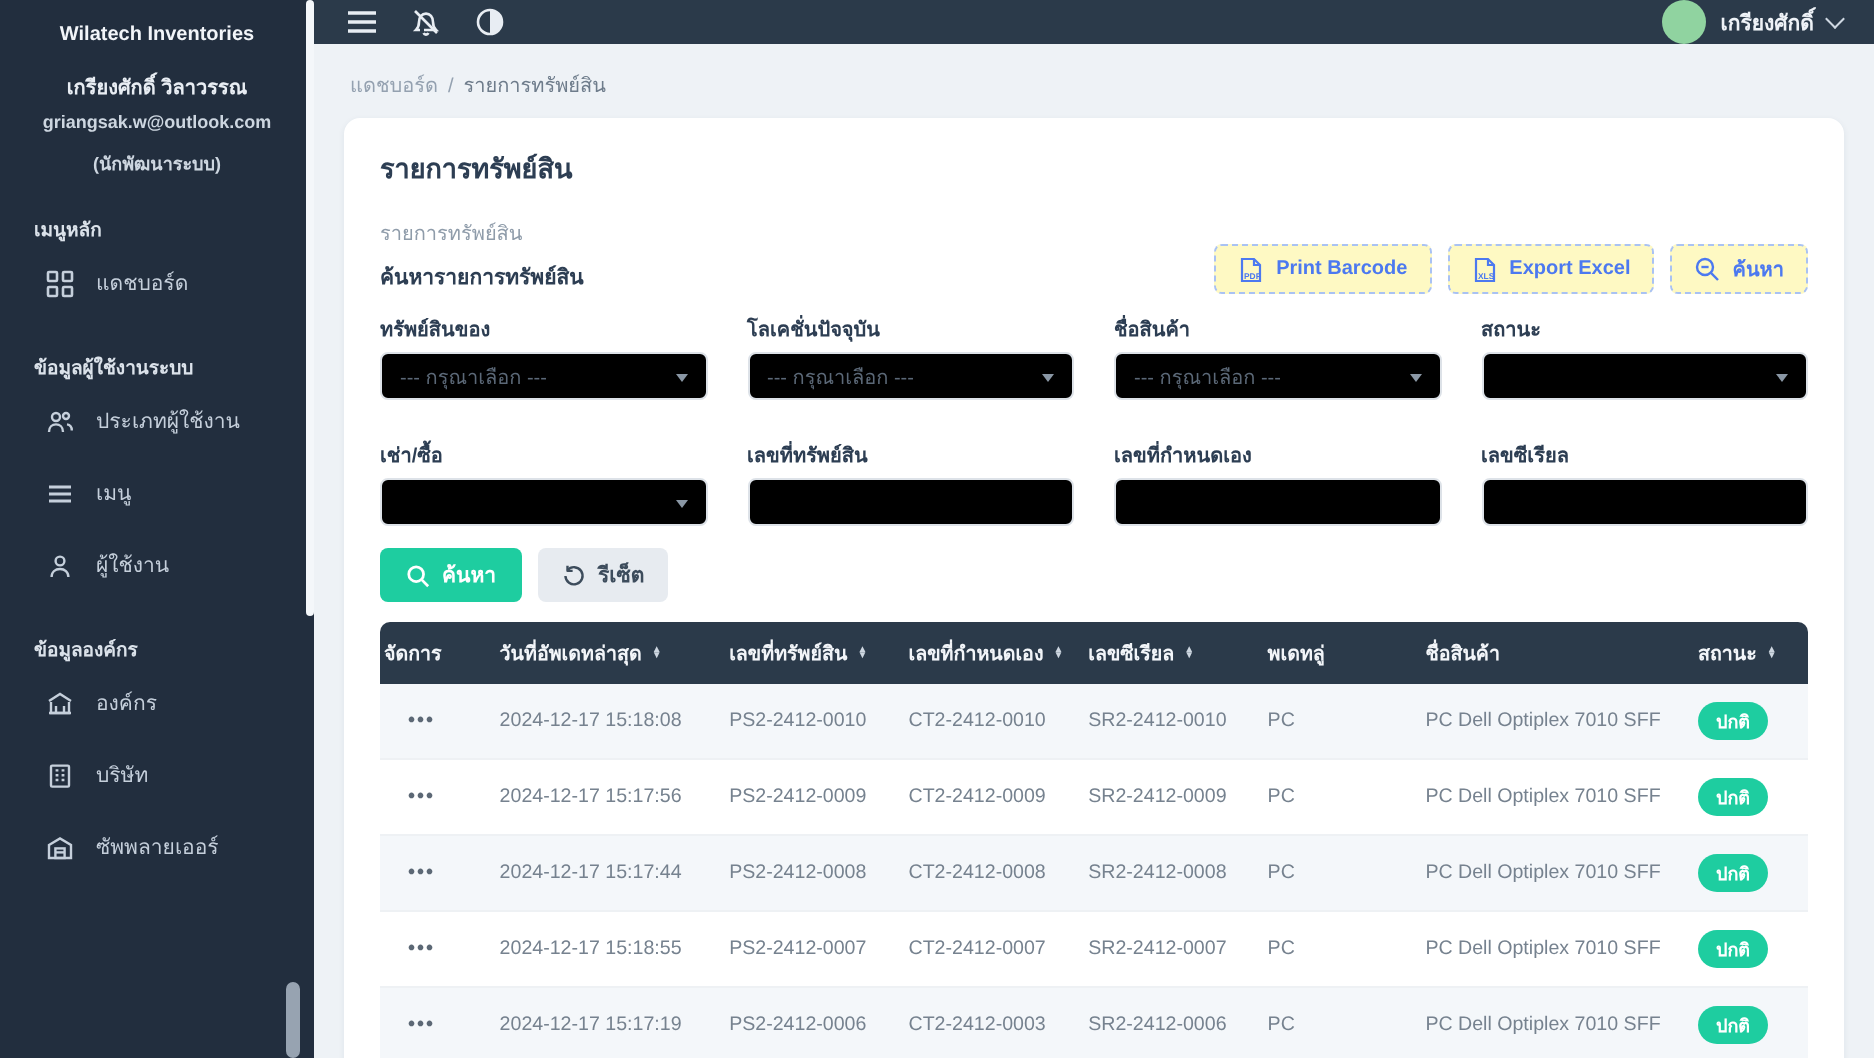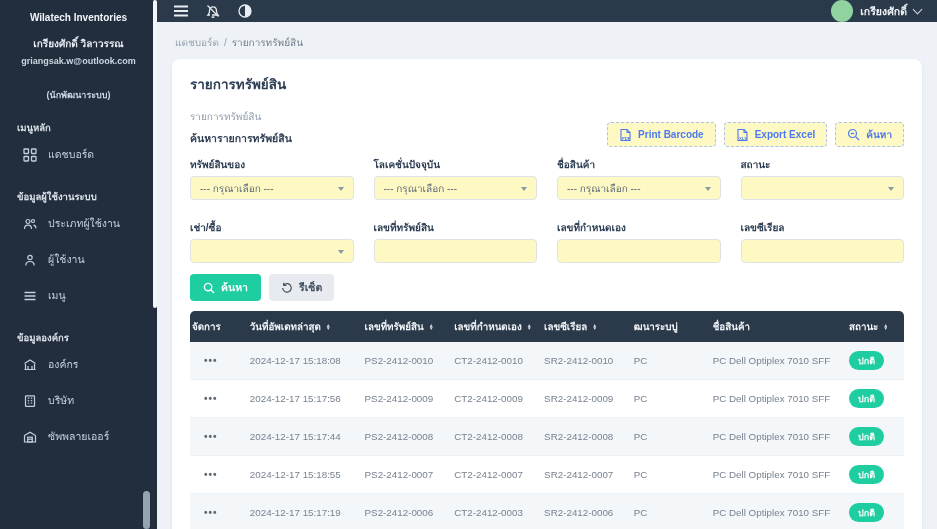--- a/index.html
+++ b/index.html
@@ -12,21 +12,21 @@
   .sb-scroll-thumb2 { position:absolute; right:7px; bottom:0; width:7px; height:38px; background:#97a3b1; border-radius:4px; }
   .logo-wrap { text-align:center; padding-top:10px; }
   .logo-mark { display:block; margin:0 auto; }
   .logo-text { font-size:15px; font-weight:bold; letter-spacing:.5px; margin-top:2px; }
   .logo-text .solid { color:#e9964e; font-style:italic; }
   .logo-text .outline { color:rgba(233,150,78,.18); -webkit-text-stroke:1px #cf8843; font-style:italic; }
   .app-title { text-align:center; color:#f2f5f9; font-weight:bold; font-size:10px; margin-top:12px; }
   .user-block { text-align:center; margin-top:13px; }
   .user-name  { color:#e8edf3; font-weight:bold; font-size:10px; }
   .user-email { color:#cdd6e0; font-weight:bold; font-size:9px; margin-top:5px; }
-  .user-role  { color:#cdd6e0; font-weight:bold; font-size:9px; margin-top:22px; }
+  .user-role  { color:#cdd6e0; font-weight:bold; font-size:9px; margin-top:9px; }
   .sb-section { color:#dbe2ea; font-weight:bold; font-size:9.5px; padding:0 17px; margin-top:18px; }
   .sb-item { display:flex; align-items:center; gap:11px; font-size:10.5px; color:#c5cfdb; padding:8px 17px; margin:3px 6px; border-radius:6px; cursor:pointer; }
   .sb-item svg { flex:0 0 auto; }
 
   
   .main { flex:1; display:flex; flex-direction:column; background:#eef2f6; }
   .topbar { height:36px; background:#2b3a4a; display:flex; align-items:center; padding:0 16px; color:#e8edf3; }
   .topbar .ticon { margin-right:16px; display:flex; align-items:center; cursor:pointer; }
   .topbar-right { margin-left:auto; display:flex; align-items:center; gap:7px; cursor:pointer; }
   .avatar { width:22px; height:22px; border-radius:50%; background:#90d3a0; }
@@ -40,21 +40,21 @@
   .card { background:#ffffff; border-radius:8px; margin:0 15px; padding:14px 18px 0 18px; box-shadow:0 1px 3px rgba(40,60,90,.08); flex:1; }
   .page-title { font-size:13.5px; font-weight:bold; color:#2d3e53; padding-bottom:12px; }
   .sub-row { display:flex; align-items:flex-end; justify-content:space-between; margin-top:2px; }
   .sub-left .subtitle { font-size:10px; color:#8f9caa; }
   .sub-left .search-heading { font-size:10.5px; font-weight:bold; color:#2d3e53; margin-top:6px; }
   .toolbar { display:flex; gap:8px; }
   .btn-outline { display:flex; align-items:center; gap:6px; border:1px dashed #a9c2f3; color:#4c79f0; background:#fef9c3; border-radius:4px; padding:4px 11px; font-size:10px; font-weight:bold; cursor:pointer; font-family:"Liberation Sans",sans-serif; }
 
   .filters { display:grid; grid-template-columns:repeat(4,1fr); column-gap:14px; row-gap:7px; margin-top:10px;gap:20px; }
   .f-label { font-size:10px; font-weight:bold; color:#2d3e53; margin-bottom:4px; }
-  .f-select, .f-input { position:relative; height:24px; border:1px solid #dde2e8; border-radius:4px; background:#fef9c3; font-size:10px; color:#5b6877; display:flex; align-items:center; padding:0 9px; }
+  .f-select, .f-input { position:relative; height:24px; border:1px solid #dde2e8; border-radius:4px; background:#000000; font-size:10px; color:#5b6877; display:flex; align-items:center; padding:0 9px; }
   .f-select .caret { position:absolute; right:9px; top:10px; width:0; height:0; border-left:3.5px solid transparent; border-right:3.5px solid transparent; border-top:4.5px solid #8a97a5; }
 
   .action-row { display:flex; gap:8px; margin-top:11px; }
   .btn-green { display:flex; align-items:center; gap:6px; background:#1ecda0; color:#fff; border:none; border-radius:4px; padding:5px 13px; font-size:10.5px; font-weight:bold; cursor:pointer; font-family:"Liberation Sans",sans-serif; }
   .btn-gray  { display:flex; align-items:center; gap:6px; background:#e7ebf0; color:#3d4c5c; border:none; border-radius:4px; padding:5px 12px; font-size:10.5px; font-weight:bold; cursor:pointer; font-family:"Liberation Sans",sans-serif; }
 
   table.grid { width:100%; border-collapse:collapse; margin-top:10px; }
   table.grid thead th { background:#2b3a4a; color:#f2f5f9; font-size:9.8px; font-weight:bold; text-align:left; padding:8px 6px; white-space:nowrap; }
   table.grid thead th:first-child { padding-left:2px; border-top-left-radius:5px; }
   table.grid thead th:last-child  { border-top-right-radius:5px; }
@@ -98,31 +98,31 @@
     <div class="sb-item">
       <svg width="14" height="14" viewBox="0 0 14 14" fill="none" stroke="currentColor" stroke-width="1.2">
         <circle cx="5" cy="4.5" r="2"></circle>
           <path d="M1.5 12 c0-2.4 1.6-3.8 3.5-3.8 s3.5 1.4 3.5 3.8"></path>
         <circle cx="10" cy="4" r="1.5"></circle>
           <path d="M10.5 8.2 c1.6.2 2.4 1.5 2.4 3"></path>
       </svg>
       <span>ประเภทผู้ใช้งาน</span>
     </div>
     <div class="sb-item">
+      <svg width="14" height="14" viewBox="0 0 14 14" fill="none" stroke="currentColor" stroke-width="1.4">
+        <path d="M1.5 3.5h11M1.5 7h11M1.5 10.5h11"></path>
+      </svg>
+      <span>เมนู</span>
+    </div>
+    <div class="sb-item">
       <svg width="14" height="14" viewBox="0 0 14 14" fill="none" stroke="currentColor" stroke-width="1.2">
         <circle cx="7" cy="4.5" r="2.2"></circle>
           <path d="M2.8 12.5 c0-2.6 1.9-4 4.2-4 s4.2 1.4 4.2 4"></path>
       </svg>
       <span>ผู้ใช้งาน</span>
-    </div>
-    <div class="sb-item">
-      <svg width="14" height="14" viewBox="0 0 14 14" fill="none" stroke="currentColor" stroke-width="1.4">
-        <path d="M1.5 3.5h11M1.5 7h11M1.5 10.5h11"></path>
-      </svg>
-      <span>เมนู</span>
     </div>
 
     <div class="sb-section">ข้อมูลองค์กร</div>
     <div class="sb-item">
       <svg width="14" height="14" viewBox="0 0 14 14" fill="none" stroke="currentColor" stroke-width="1.2">
         <path d="M1.5 5.5 L7 2 l5.5 3.5"></path>
           <path d="M2.5 6 v5.5 h9 V6"></path>
           <path d="M5 8 v3.5 M9 8 v3.5 M1.5 11.5 h11"></path>
       </svg>
       <span>องค์กร</span>
@@ -289,21 +289,21 @@
       </div>
 
       <table class="grid">
         <thead>
           <tr>
             <th class="col-manage"><span>จัดการ</span></th>
             <th class="col-date"><span>วันที่อัพเดทล่าสุด</span><span class="sort">▲<br>▼</span></th>
             <th class="col-asset"><span>เลขที่ทรัพย์สิน</span><span class="sort">▲<br>▼</span></th>
             <th class="col-custom"><span>เลขที่กำหนดเอง</span><span class="sort">▲<br>▼</span></th>
             <th class="col-serial"><span>เลขซีเรียล</span><span class="sort">▲<br>▼</span></th>
-            <th class="col-cat"><span>ฒนาระบบู่</span></th>
+            <th class="col-cat"><span>พเดทลู่</span></th>
             <th class="col-prod"><span>ชื่อสินค้า</span></th>
             <th class="col-status"><span>สถานะ</span><span class="sort">▲<br>▼</span></th>
           </tr>
         </thead>
         <tbody>
           <tr class="alt">
             <td><span class="dots">•••</span></td>
             <td>2024-12-17 15:18:08</td>
             <td>PS2-2412-0010</td>
             <td>CT2-2412-0010</td>

